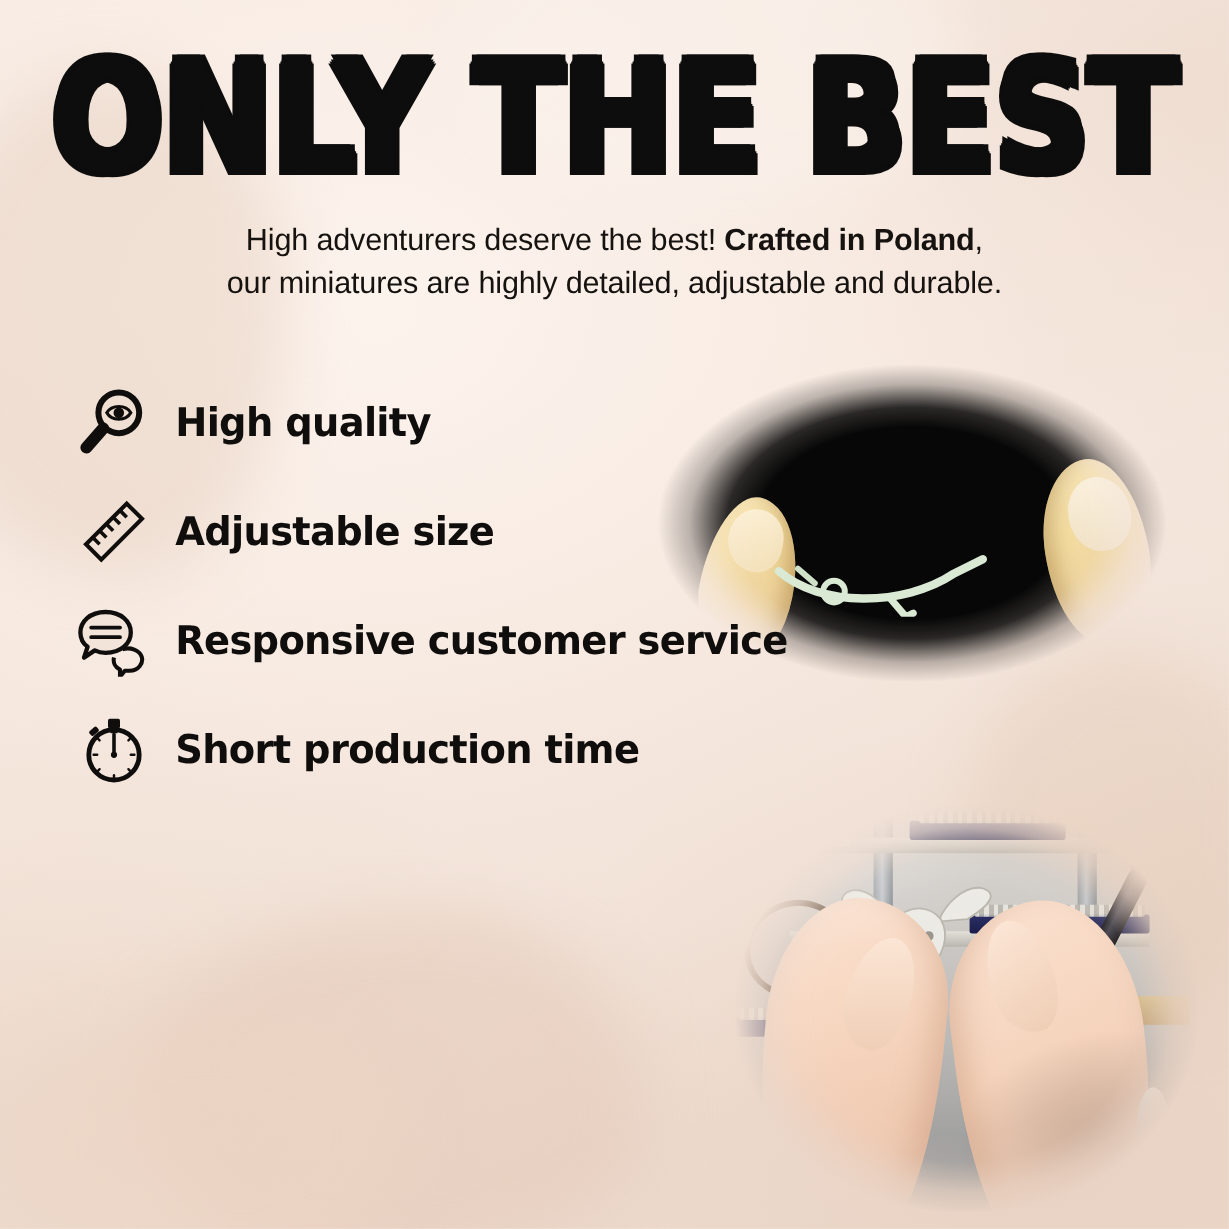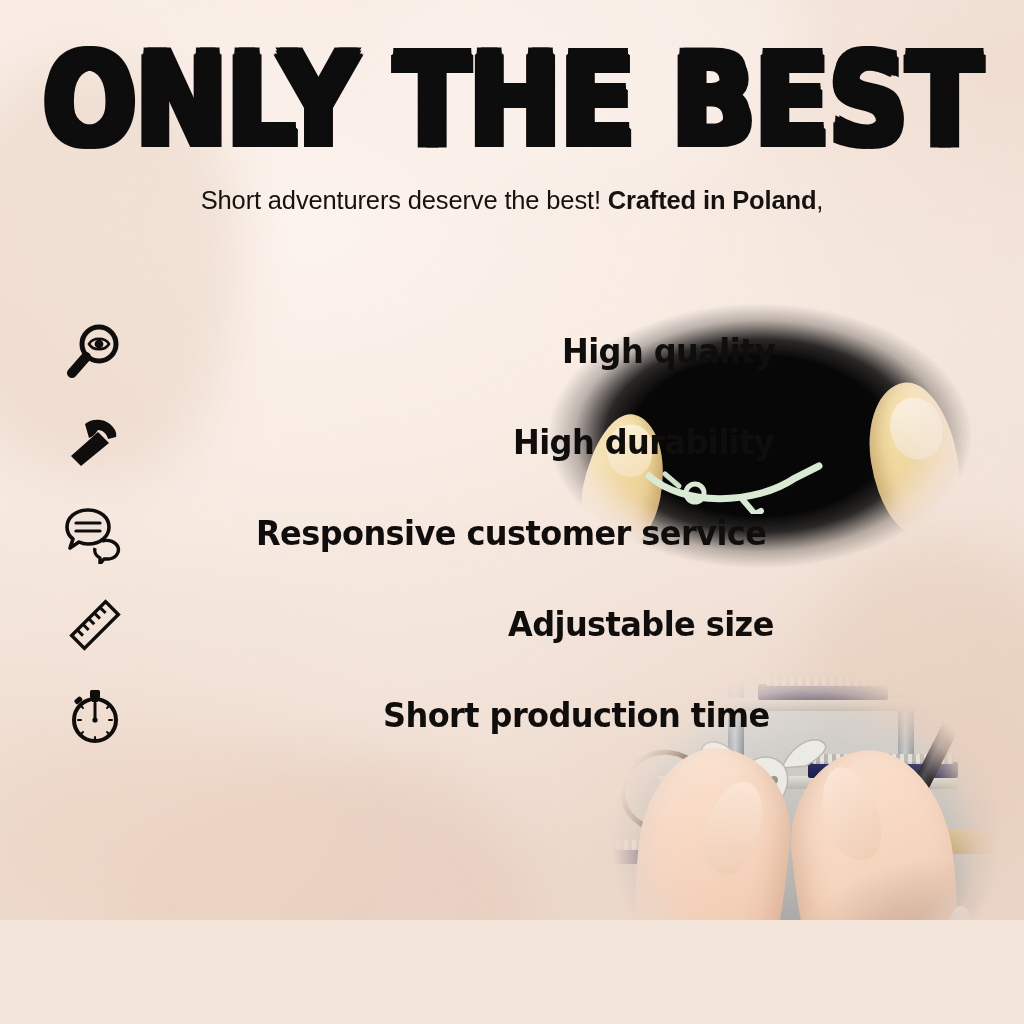--- a/index.html
+++ b/index.html
@@ -10,21 +10,21 @@
     width: 1024px;
     height: 1024px;
     overflow: hidden;
     font-family: "Liberation Sans", sans-serif;
     background: #f3e4da;
   }
 
   #page {
     position: relative;
     width: 1024px;
-    height: 920px;
+    height: 1024px;
     overflow: hidden;
     background:
       radial-gradient(120% 90% at 30% 25%, rgba(253,244,238,0.95) 0%, rgba(247,233,224,0.55) 45%, rgba(236,215,201,0.0) 78%),
       radial-gradient(70% 55% at 85% 92%, rgba(231,207,190,0.75) 0%, rgba(231,207,190,0.0) 70%),
       radial-gradient(55% 45% at 8% 88%, rgba(233,211,194,0.7) 0%, rgba(233,211,194,0.0) 72%),
       radial-gradient(60% 40% at 96% 8%, rgba(228,203,186,0.55) 0%, rgba(228,203,186,0.0) 70%),
       linear-gradient(160deg, #f7ece5 0%, #f4e6dc 40%, #f0e0d5 70%, #ecd9cd 100%);
   }
 
   
@@ -84,21 +84,20 @@
     position: absolute;
     left: 62px;
     top: 306px;
     width: 720px;
   }
   .feature {
     display: flex;
     align-items: center;
     height: 91px;
     gap: 18px;
-    justify-content: space-between;
   }
   .feature-icon {
     width: 66px;
     min-width: 66px;
     height: 66px;
     display: flex;
     align-items: center;
     justify-content: center;
   }
   .feature-icon svg { display: block; }
@@ -376,68 +375,60 @@
     <div class="thumb-grip" style="left:108px; top:122px; transform:rotate(18deg);"></div>
     <div class="thumb-grip" style="right:120px; top:108px; transform:rotate(-16deg);"></div>
 
     <div class="mini-small"></div>
     <div class="shop-grain"></div>
   </div>
 
   <div class="title">ONLY THE BEST</div>
 
   <div class="subtitle">
-    <span>Short adventurers deserve the best! </span><b>Crafted in Poland</b><span>,</span><br>
+    <span>High adventurers deserve the best! </span><b>Crafted in Poland</b><span>,</span><br>
+    <span>our miniatures are highly detailed, adjustable and durable.</span>
   </div>
 
   <div class="features">
 
     <div class="feature">
       <span class="feature-icon">
         <svg width="60" height="60" viewBox="0 0 60 60">
           <circle cx="34" cy="22" r="17" fill="none" stroke="#100e0d" stroke-width="5"></circle>
           <path d="M21 35 L 7 51" stroke="#100e0d" stroke-width="10" stroke-linecap="round"></path>
           <path d="M24 22 C 28 15, 40 15, 44 22 C 40 29, 28 29, 24 22 Z" fill="none" stroke="#100e0d" stroke-width="2.6"></path>
           <circle cx="34" cy="22" r="4.4" fill="#100e0d"></circle>
         </svg>
       </span>
       <span class="feature-label">High quality</span>
     </div>
 
-    <div class="feature">
-      <span class="feature-icon">
-        <svg width="60" height="60" viewBox="0 0 60 60">
-          <path d="M20 11 C 27 5, 40 5, 47 13 C 50 16, 52 20, 51 24 L 43 26 C 42 21, 38 17, 33 17 C 30 22, 27 24, 24 25 Z" fill="#100e0d"></path>
-          <path d="M33 19 L 44 30 L 16 53 L 6 43 Z" fill="#100e0d"></path>
-        </svg>
-      </span>
-      <span class="feature-label">High durability</span>
-    </div>
-
-    <div class="feature">
-      <span class="feature-icon">
-        <svg width="62" height="60" viewBox="0 0 62 60">
-          <path d="M38 37 C 45 35, 52 38, 54 43 C 56 49, 51 55, 44 55 L 40 55 L 36 60 L 36 54 C 32 52, 30 48, 31 44" fill="none" stroke="#100e0d" stroke-width="3.4" stroke-linejoin="round"></path>
-          <path d="M24 6 C 37 6, 45 14, 45 23 C 45 32, 37 40, 24 40 C 20 40, 17 39, 15 38 L 6 44 L 9 35 C 5 32, 3 28, 3 23 C 3 14, 11 6, 24 6 Z" fill="#f3e4da" stroke="#100e0d" stroke-width="3.6" stroke-linejoin="round"></path>
-          <path d="M12 19 H 36 M12 27 H 36" stroke="#100e0d" stroke-width="3.2" stroke-linecap="round"></path>
-        </svg>
-      </span>
-      <span class="feature-label">Responsive customer service</span>
-    </div>
 
     <div class="feature">
       <span class="feature-icon">
         <svg width="60" height="60" viewBox="0 0 60 60">
           <g transform="rotate(-45 30 30)">
             <rect x="6" y="21" width="48" height="18" fill="none" stroke="#100e0d" stroke-width="3.4"></rect>
             <path d="M14 21 v8 M22 21 v8 M30 21 v8 M38 21 v8 M46 21 v8" stroke="#100e0d" stroke-width="3"></path>
           </g>
         </svg>
       </span>
       <span class="feature-label">Adjustable size</span>
+    </div>
+
+    <div class="feature">
+      <span class="feature-icon">
+        <svg width="62" height="60" viewBox="0 0 62 60">
+          <path d="M38 37 C 45 35, 52 38, 54 43 C 56 49, 51 55, 44 55 L 40 55 L 36 60 L 36 54 C 32 52, 30 48, 31 44" fill="none" stroke="#100e0d" stroke-width="3.4" stroke-linejoin="round"></path>
+          <path d="M24 6 C 37 6, 45 14, 45 23 C 45 32, 37 40, 24 40 C 20 40, 17 39, 15 38 L 6 44 L 9 35 C 5 32, 3 28, 3 23 C 3 14, 11 6, 24 6 Z" fill="#f3e4da" stroke="#100e0d" stroke-width="3.6" stroke-linejoin="round"></path>
+          <path d="M12 19 H 36 M12 27 H 36" stroke="#100e0d" stroke-width="3.2" stroke-linecap="round"></path>
+        </svg>
+      </span>
+      <span class="feature-label">Responsive customer service</span>
     </div>
 
     <div class="feature">
       <span class="feature-icon">
         <svg width="60" height="60" viewBox="0 0 60 60">
           <circle cx="30" cy="34" r="21" fill="none" stroke="#100e0d" stroke-width="4"></circle>
           <rect x="25" y="4" width="10" height="8" rx="1.5" fill="#100e0d"></rect>
           <rect x="27" y="11" width="6" height="5" fill="#100e0d"></rect>
           <rect x="9" y="12" width="8" height="5" rx="1.5" fill="#100e0d" transform="rotate(-40 13 14)"></rect>
           <path d="M30 34 V 17" stroke="#100e0d" stroke-width="3" stroke-linecap="round"></path>

